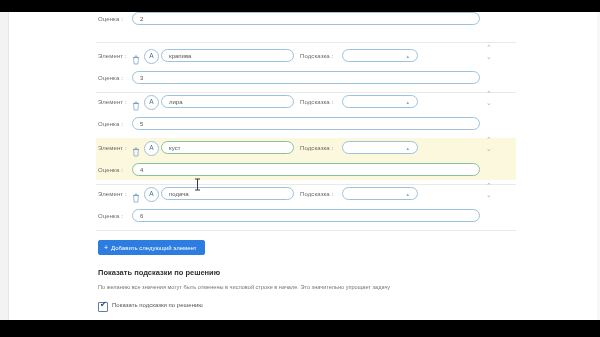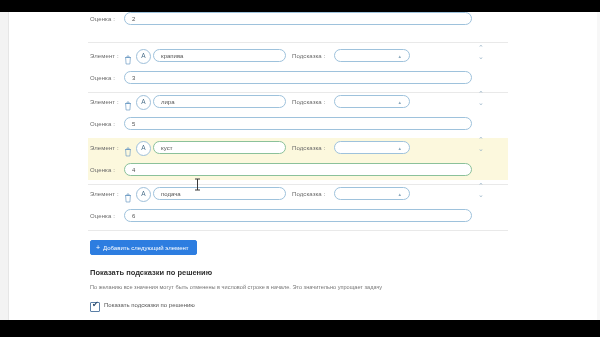--- a/index.html
+++ b/index.html
@@ -18,21 +18,21 @@
     background:#ffffff;
   }
   .page-edge-left{
     position:absolute;left:0;top:0;width:8px;height:308px;
     background:#f3f3f3;border-right:1px solid #e6e6e6;
   }
   .page-edge-right{
     position:absolute;right:0;top:0;width:3px;height:308px;
     background:#f7f7f7;
   }
-  .content{position:absolute;left:88px;top:0;width:420px;height:308px;}
+  .content{position:absolute;left:96px;top:0;width:420px;height:308px;}
 
   
   .elem-block{position:absolute;left:0;width:420px;}
   .elem-block.hl{background:#fcf8dd;}
   .elem-row{position:relative;height:20px;}
   .label{
     position:absolute;font-size:6px;color:#6a6a6a;
     top:7px;letter-spacing:.1px;white-space:nowrap;
   }
   .label.elem{left:2px;}

